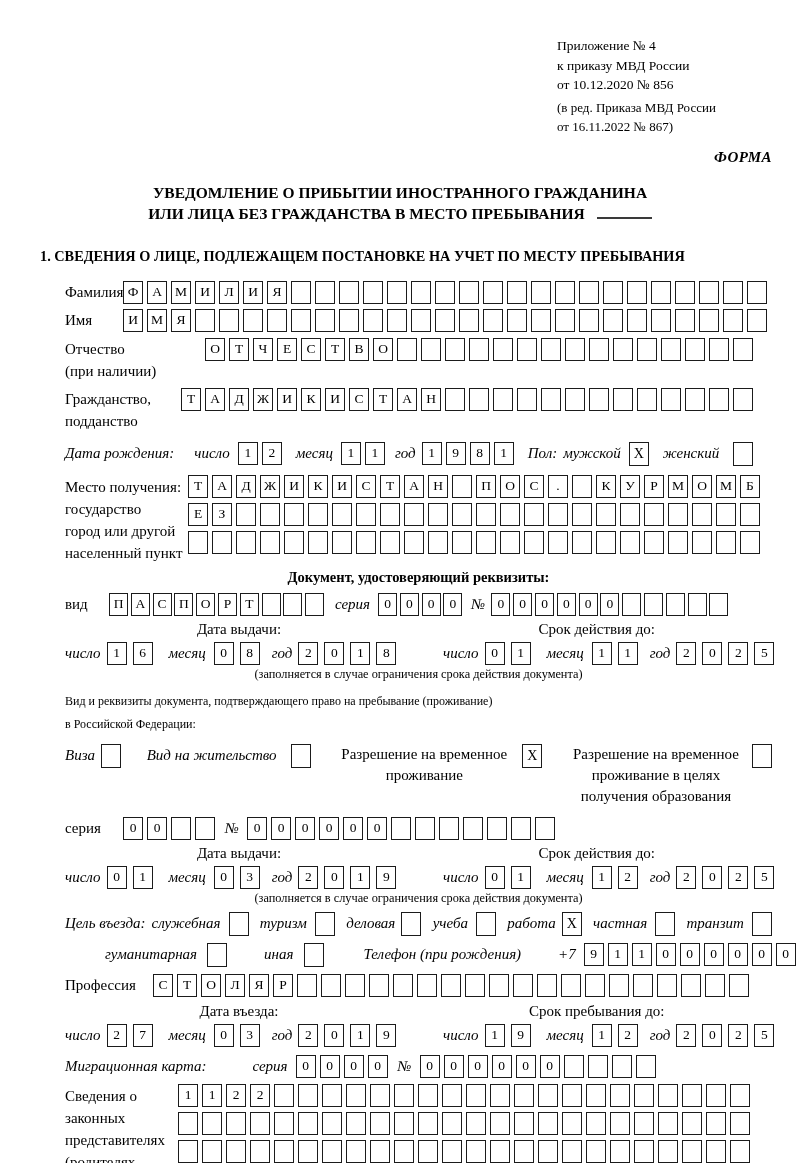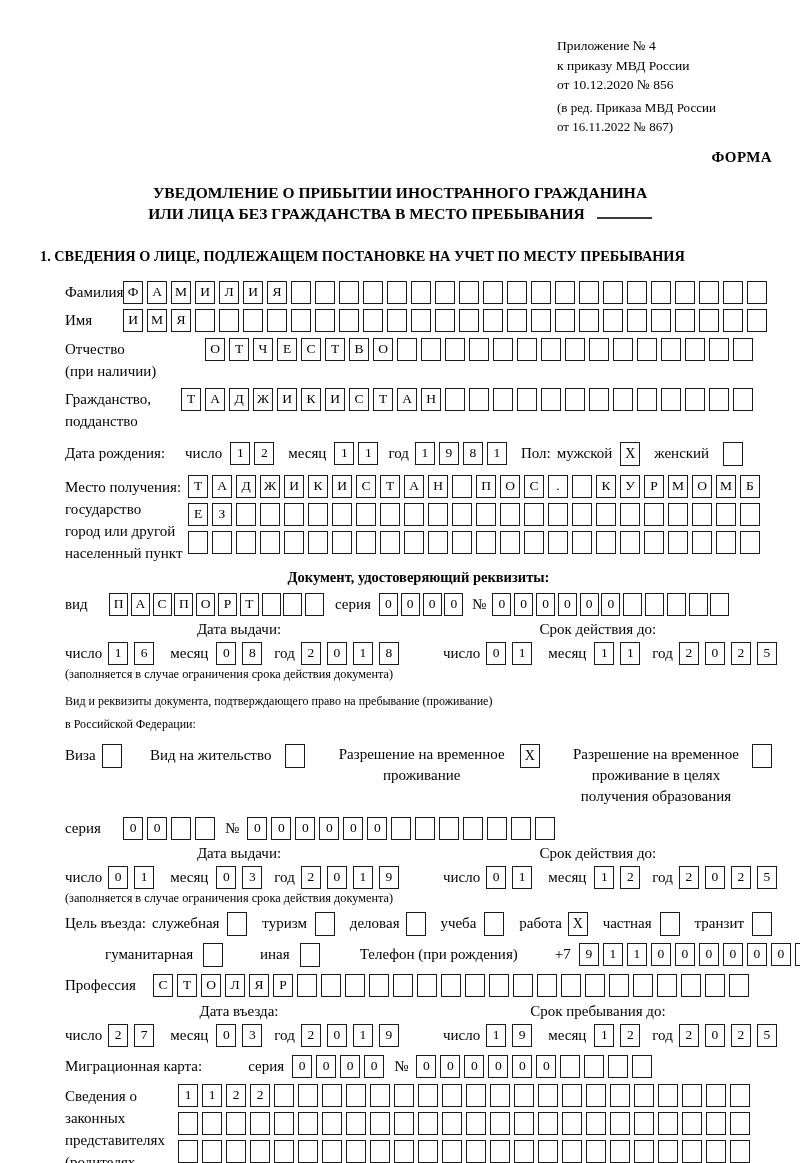--- a/index.html
+++ b/index.html
@@ -5,53 +5,53 @@
   html,body { margin:0; padding:0; background:#ffffff; }
   .page {
     position:relative; width:800px; height:1163px; box-sizing:border-box;
     background:#ffffff; color:#000;
     font-family:"Liberation Serif","DejaVu Serif",serif;
     font-size:15px; overflow:hidden;
     padding:36px 28px 0 65px;
   }
   .hdr-note { margin-left:492px; font-size:13.5px; line-height:19.5px; }
   .hdr-amend { margin-left:492px; font-size:13px; line-height:19px; margin-top:3px; }
-  .forma { text-align:right; font-weight:bold; font-size:15px; margin-top:13px; letter-spacing:0.4px; }
+  .forma { text-align:right; font-weight:bold; font-size:15px; margin-top:13px; letter-spacing:0.4px;font-style:italic; }
   .title { margin:16px -28px 4px -65px; text-align:center; font-weight:bold; font-size:15.5px; line-height:21px; }
   .blank-line { display:inline-block; width:55px; height:13px; border-bottom:2.5px solid #3a3a3a; margin-left:12px; }
   .sec1 { margin:24px 0 16px -25px; font-weight:bold; font-size:14.3px; white-space:nowrap; }
 
   .frow { display:flex; align-items:flex-start; margin-bottom:5px; }
   .flabel { flex:none; padding-top:3px; }
   .lab-block { flex:none; line-height:22px; padding-top:1px; }
   .cells { display:flex; flex-wrap:nowrap; }
   .cell {
     box-sizing:border-box; flex:none; width:20px; height:23px; margin-right:4px;
     border:1.6px solid #1b1b1b; display:inline-flex; align-items:center; justify-content:center;
     font-size:13.5px; line-height:1;
   }
   .tight .cell { width:19px; margin-right:2.8px; }
   .stack > .cells { margin-bottom:5px; }
   .checkbox {
     box-sizing:border-box; flex:none; width:20px; height:24px;
     border:1.6px solid #1b1b1b; display:inline-flex; align-items:center; justify-content:center;
     font-size:14px;
   }
-  .inline-lbl { padding-top:3px; flex:none; }
+  .inline-lbl { padding-top:3px; flex:none;font-style:italic; }
   .gap6{margin-left:6px;} .gap8{margin-left:8px;} .gap10{margin-left:10px;} .gap14{margin-left:14px;}
   .gap20{margin-left:20px;} .gap28{margin-left:37px;} .gap40{margin-left:40px;}
 
   .doc-heading { text-align:center; font-weight:bold; font-size:14.5px; margin:4px 0 7px 0; }
   .dates { display:flex; margin-top:2px; }
   .dates .half1 { width:348px; flex:none; }
   .dates .half2 { flex:1; }
   .dheading { text-align:center; font-size:15px; margin-bottom:4px; }
   .dline { display:flex; align-items:flex-start; }
   .dline .cell { margin-right:6px; }
-  .fill-note { text-align:left; font-size:12.3px; margin-top:2px; margin-bottom:6px; }
+  .fill-note { text-align:center; font-size:12.3px; margin-top:2px; margin-bottom:6px; }
 
   .req-heading { font-size:12px; line-height:23px; margin-top:8px; }
   .permit-row { display:flex; justify-content:space-between; align-items:flex-start; margin:8px 0 10px 0;gap:12px; }
   .permit-item { display:flex; align-items:flex-start; }
   .permit-center { text-align:center; line-height:21px; }
   .purpose-row { display:flex; justify-content:space-between; align-items:flex-start; margin-bottom:7px; }
   .purpose-item { display:flex; align-items:flex-start; }
 </style>
 </head>
 <body>

